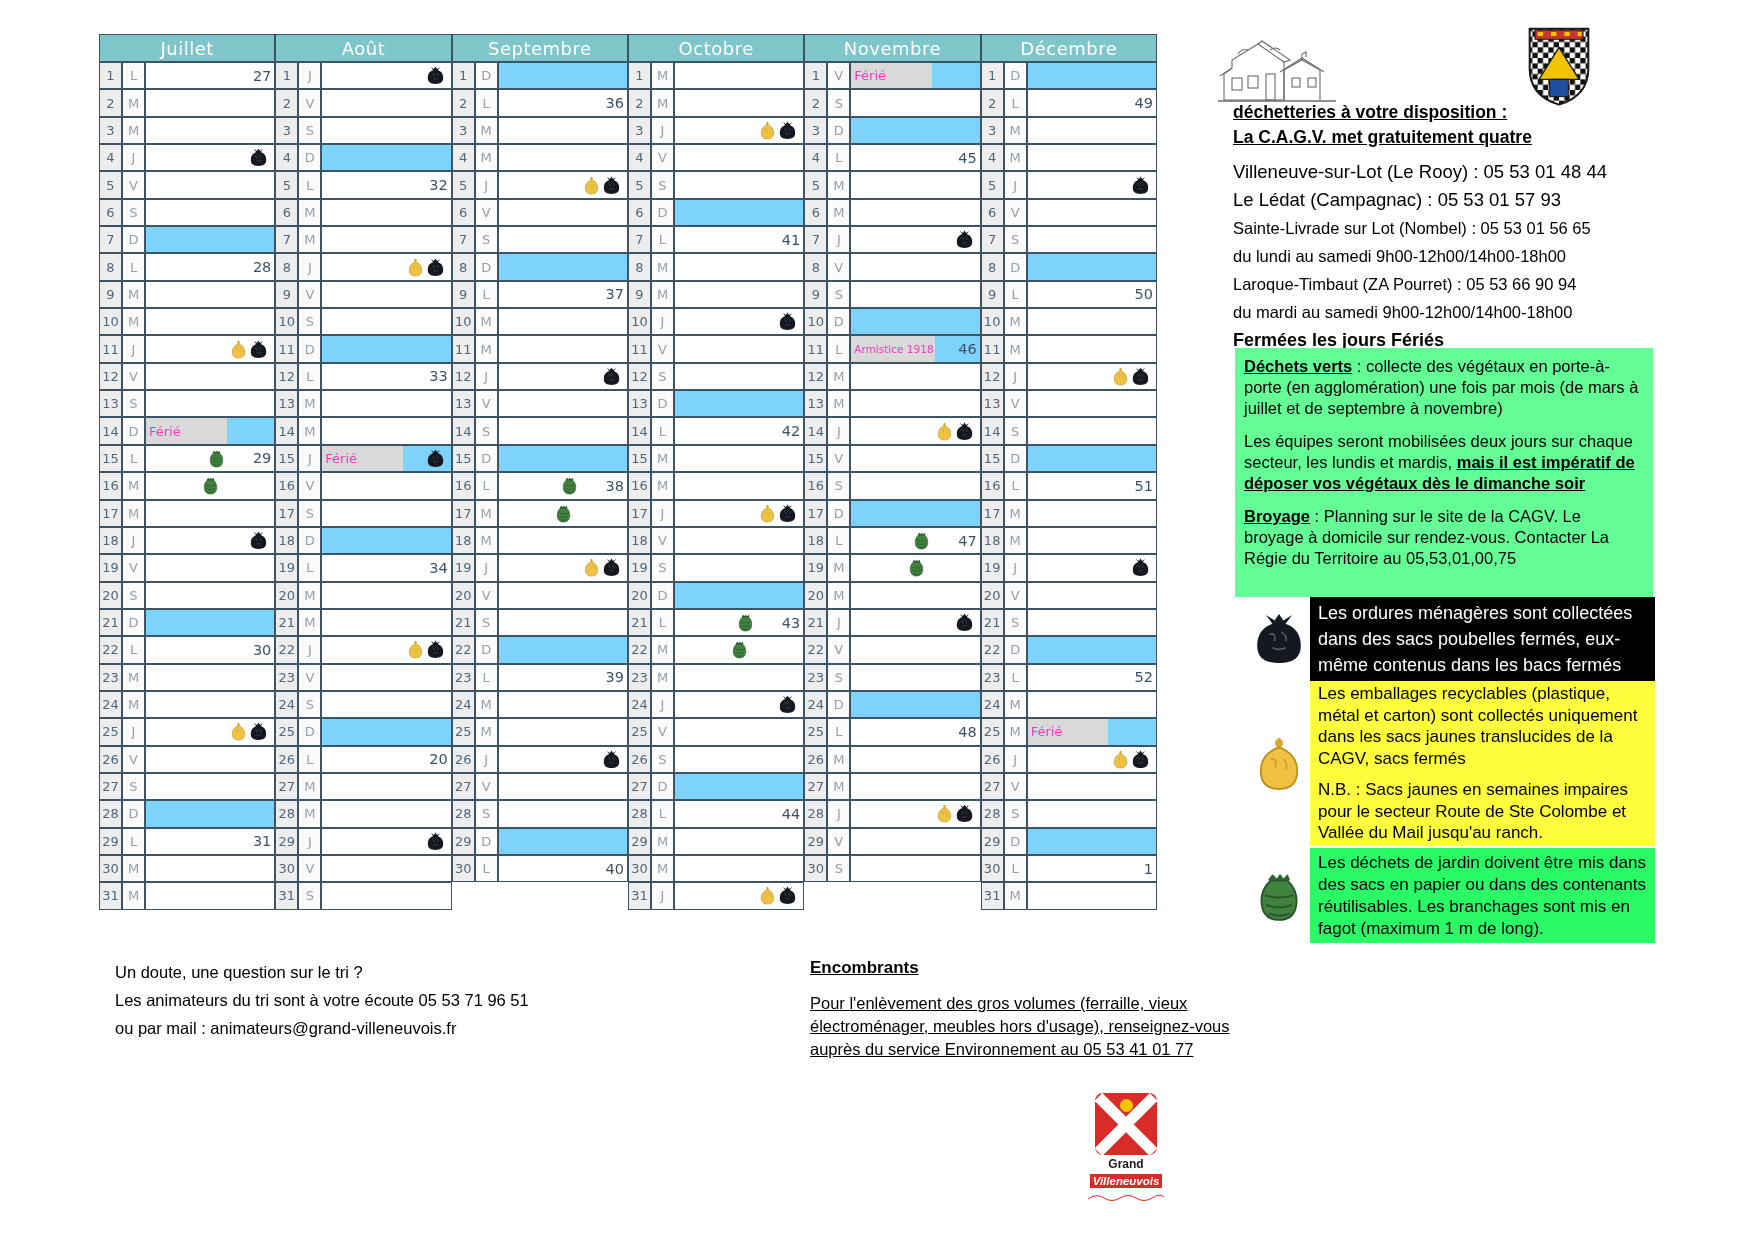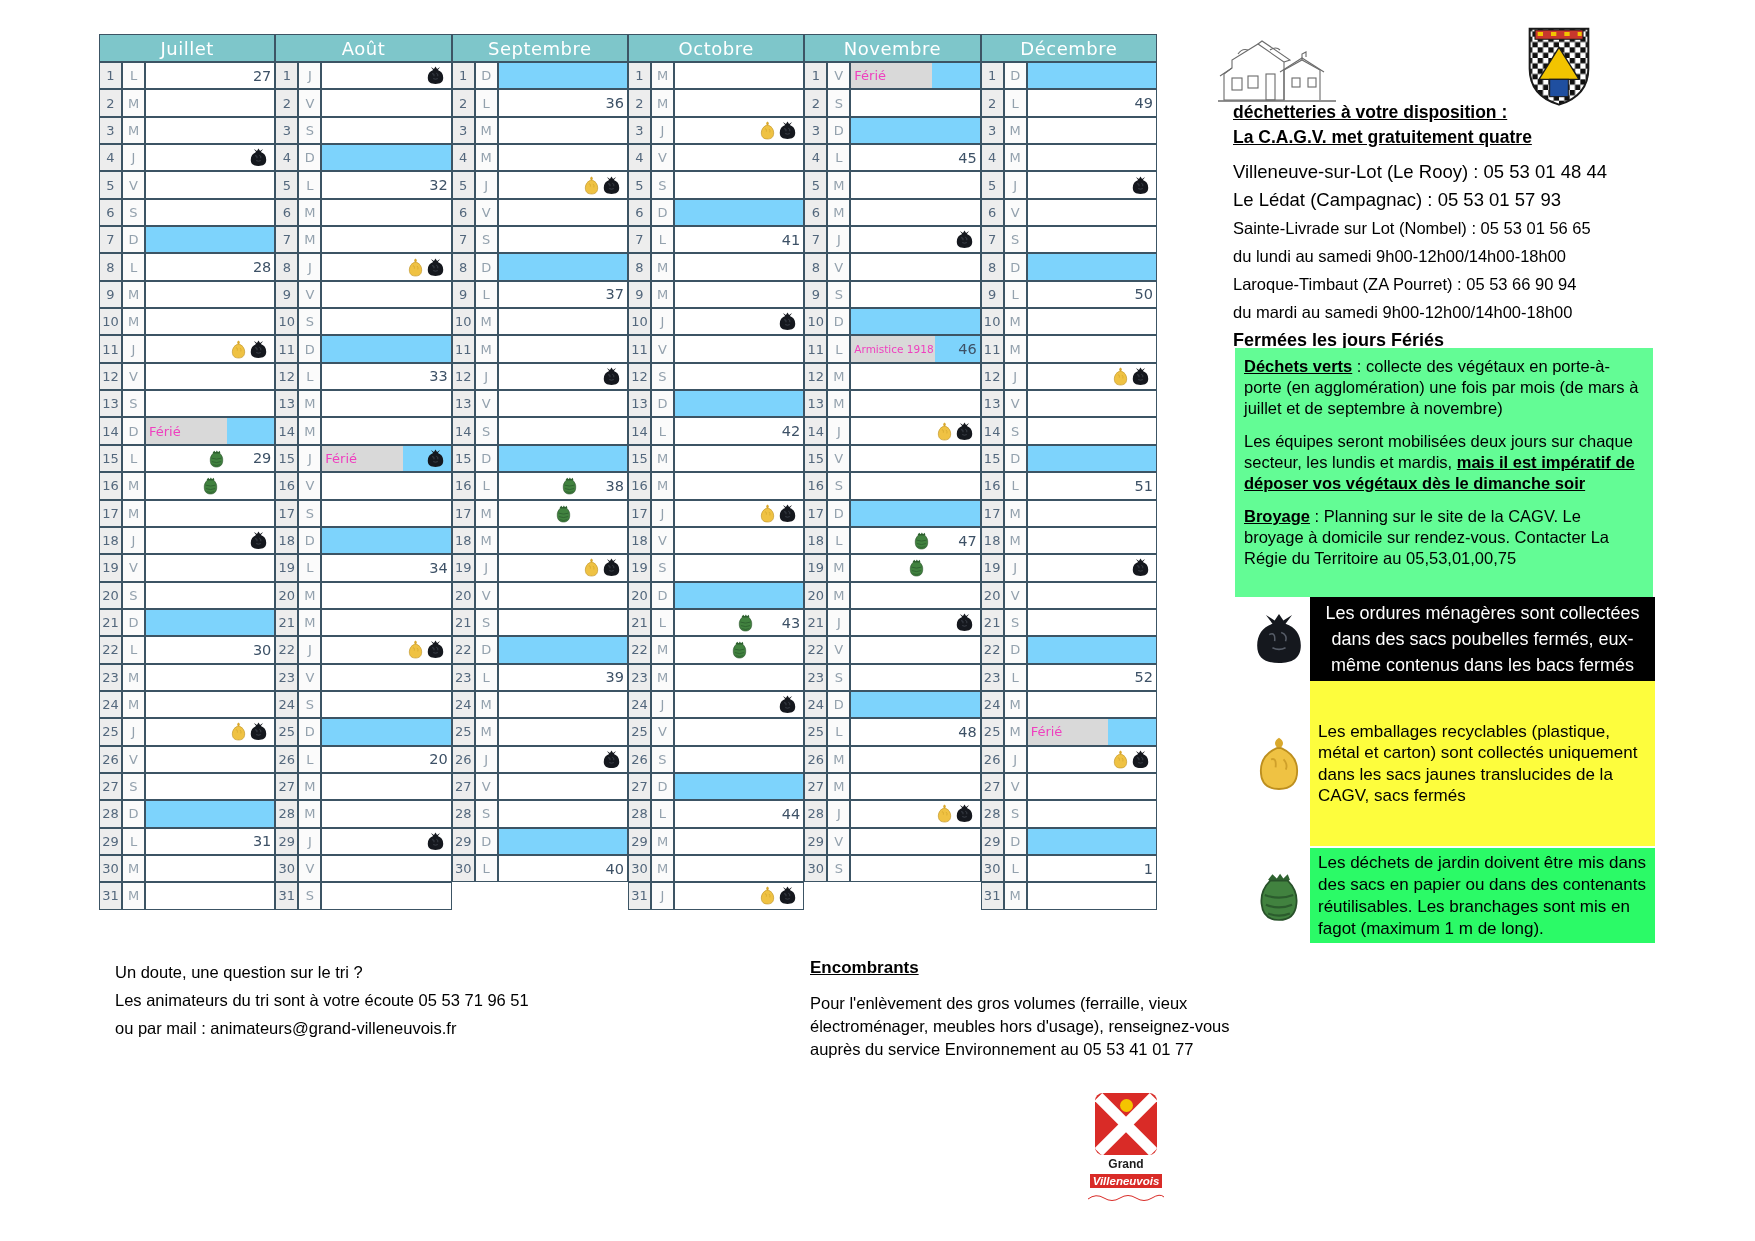--- a/index.html
+++ b/index.html
@@ -42,33 +42,33 @@
   .greenpanel{position:absolute;left:1235px;top:348px;width:418px;height:249px;background:#63fc95;
               padding:8px 9px;box-sizing:border-box;font-size:16.5px;line-height:21px;}
   .greenpanel p{margin:0;}
   .greenpanel p + p{margin-top:12px;}
   .bu{font-weight:bold;text-decoration:underline;}
 
   .legendrow{position:absolute;left:1248px;display:flex;align-items:center;}
   .lg-icon{width:62px;display:flex;justify-content:center;align-items:center;flex:0 0 62px;}
   .lg-box{width:345px;box-sizing:border-box;display:flex;flex-direction:column;justify-content:center;}
   .lr1{top:597px;height:84px;}
-  .lr1 .lg-box{background:#000;color:#fff;height:84px;font-size:18px;line-height:26px;padding:18px 8px;text-align:center;}
+  .lr1 .lg-box{background:#000;color:#fff;height:84px;font-size:18px;line-height:26px;padding:18px 8px;}
   .lr2{top:681px;height:165px;}
   .lr2 .lg-box{background:#fdfd3d;color:#000;height:165px;font-size:17px;line-height:21.5px;padding:4px 8px;}
   .lr2 .p2{margin-top:10px;}
   .lr3{top:848px;height:95px;}
   .lr3 .lg-box{background:#2bfa67;color:#000;height:95px;font-size:17px;line-height:22px;padding:17px 8px;}
 
   
   .contact{position:absolute;left:115px;top:958px;width:520px;font-size:16.5px;}
   .contact div{line-height:28px;}
   .encomb{position:absolute;left:810px;top:958px;width:470px;}
   .encomb .ti{font-size:17px;font-weight:bold;text-decoration:underline;}
-  .encomb .bd{margin-top:14px;font-size:16.5px;line-height:23px;}
+  .encomb .bd{margin-top:14px;font-size:16.5px;line-height:23px;text-decoration:underline;}
 
   .gvlogo{position:absolute;left:1078px;top:1093px;width:96px;text-align:center;}
   .gvlogo .sq{width:62px;height:62px;margin:0 auto;background:#d92b27;border-radius:8px;position:relative;overflow:hidden;}
   .gvlogo .bar{position:absolute;left:-8px;top:26px;width:78px;height:11px;background:#fff;}
   .gvlogo .b1{transform:rotate(45deg);}
   .gvlogo .b2{transform:rotate(-45deg);}
   .gvlogo .dot{position:absolute;left:25px;top:6px;width:13px;height:13px;border-radius:50%;background:#f5c400;}
   .gvlogo .g{font-size:12px;font-weight:bold;color:#1a1a1a;margin-top:2px;}
   .gvlogo .v{background:#d92b27;color:#fff;font-size:11.5px;font-weight:bold;font-style:italic;
              padding:1px 3px;margin-top:1px;display:inline-block;}
@@ -1553,20 +1553,21 @@
 <div class="legendrow lr2">
   <span class="lg-icon">
       <svg width="50" height="60" viewBox="0 0 22 24">
     <path d="M11 .5 C8.8 2 8.5 3.6 11 5.6 C13.5 3.6 13.2 2 11 .5 Z" fill="#d9a82c"></path>
     <path d="M10 5 C5.5 7 3 10.5 3 15 C3 21 6.5 23 11 23 C15.5 23 19 21 19 15 C19 10.5 16.5 7 12 5 Z" fill="#efc243" stroke="#bd8f1f" stroke-width=".8"></path>
     <path d="M7.5 10 q2.5 -1 2 3.5 M13 10 q2 2 1 4.5" stroke="#cfa02a" stroke-width=".8" fill="none"></path>
       </svg>
     </span>
   <div class="lg-box">
     <div>Les emballages recyclables (plastique, métal et carton) sont collectés uniquement dans les sacs jaunes translucides de la CAGV, sacs fermés</div>
+    <div class="p2">N.B. : Sacs jaunes en semaines impaires pour le secteur Route de Ste Colombe et Vallée du Mail jusqu'au ranch.</div>
   </div>
 </div>
 
 <div class="legendrow lr3">
   <span class="lg-icon">
       <svg width="48" height="54" viewBox="0 0 22 24">
     <path d="M6 4.5 L8 2 L10 4 L11.5 1.8 L13 4 L15 2 L16 4.5 L14 6 L8 6 Z" fill="#2e6330"></path>
     <path d="M7 5 C4 8 2.5 11 3 15.5 C3.5 21 7 23 11 23 C15 23 18.5 21 19 15.5 C19.5 11 18 8 15 5 Z" fill="#41823f" stroke="#28512a" stroke-width=".8"></path>
     <path d="M4.5 11.5 q6.5 2.5 13 0 M5 16 q6 2.5 12 0 M6 20 q5 2 10 0" stroke="#2b5c2d" stroke-width="1" fill="none"></path>
       </svg>

